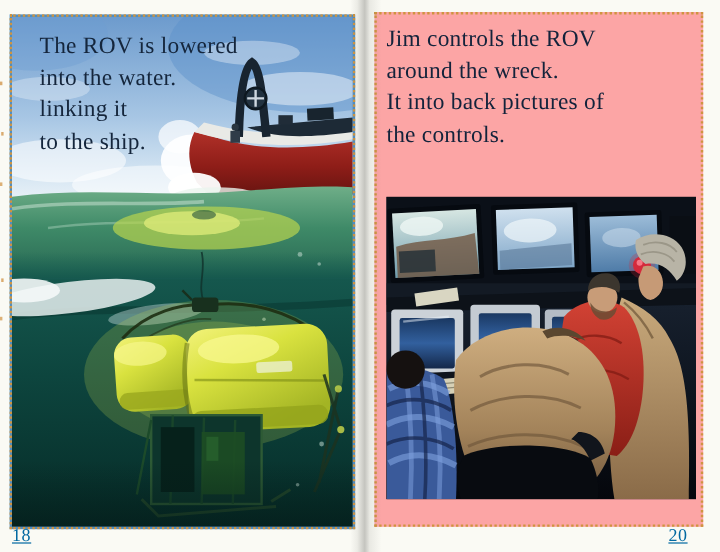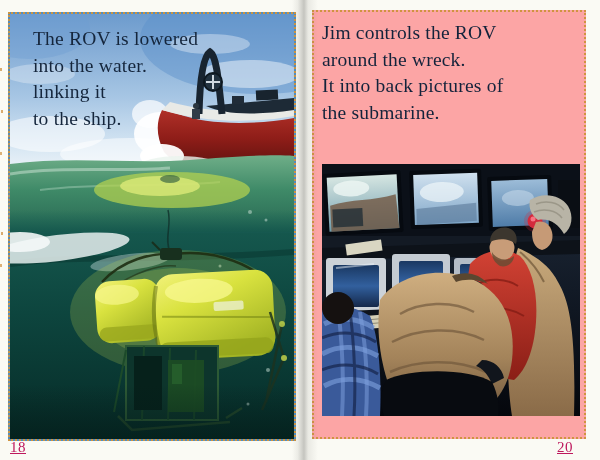--- a/index.html
+++ b/index.html
@@ -20,21 +20,21 @@
   .left-photo-frame svg{position:absolute;left:0;top:0;width:100%;height:100%;display:block;}
   .caption{
     position:absolute;
     font-size:19.5px;line-height:26.5px;letter-spacing:.2px;
     color:#15263c;white-space:nowrap;
   }
   .caption-left{left:23px;top:12px;}
   .caption-right{left:8px;top:8px;color:#13233b;}
 
   .pagenum{
-    position:absolute;font-size:15px;color:#be185d;letter-spacing:.5px;text-decoration:underline;
+    position:absolute;font-size:15px;color:#0369a1;letter-spacing:.5px;text-decoration:underline;
   }
   .pagenum-left{left:10px;top:439px;}
   .pagenum-right{left:557px;top:439px;}
 
   
   .right-frame{
     position:absolute;left:312px;top:10px;width:274px;height:429px;
     border:2px dotted #cf9440;box-sizing:border-box;
     background:#fca5a5;
   }
@@ -215,21 +215,21 @@
     </div>
     <div class="pagenum pagenum-left">18</div>
   </div>
 
   <div>
     <div class="right-frame">
       <div class="caption caption-right">
         <div>Jim controls the ROV</div>
         <div>around the wreck.</div>
         <div>It into back pictures of</div>
-        <div>the submarine.</div>
+        <div>the controls.</div>
       </div>
 
       <div class="right-photo">
         <svg viewBox="0 0 258 252" preserveAspectRatio="none">
           <defs>
             <linearGradient id="rbg" x1="0" y1="0" x2="0" y2="1">
               <stop offset="0" stop-color="#222e3e"></stop>
                 <stop offset=".5" stop-color="#121a26"></stop>
               <stop offset="1" stop-color="#05070c"></stop>
             </linearGradient>

